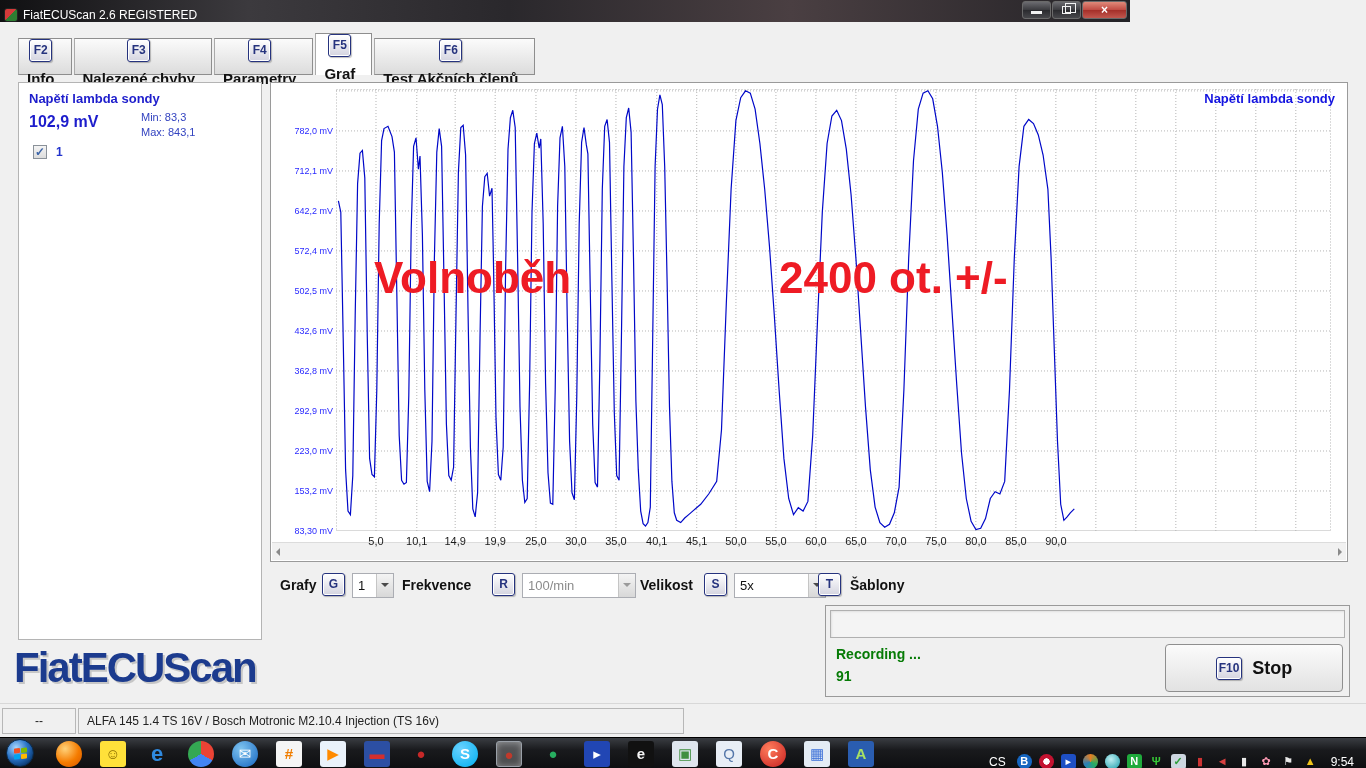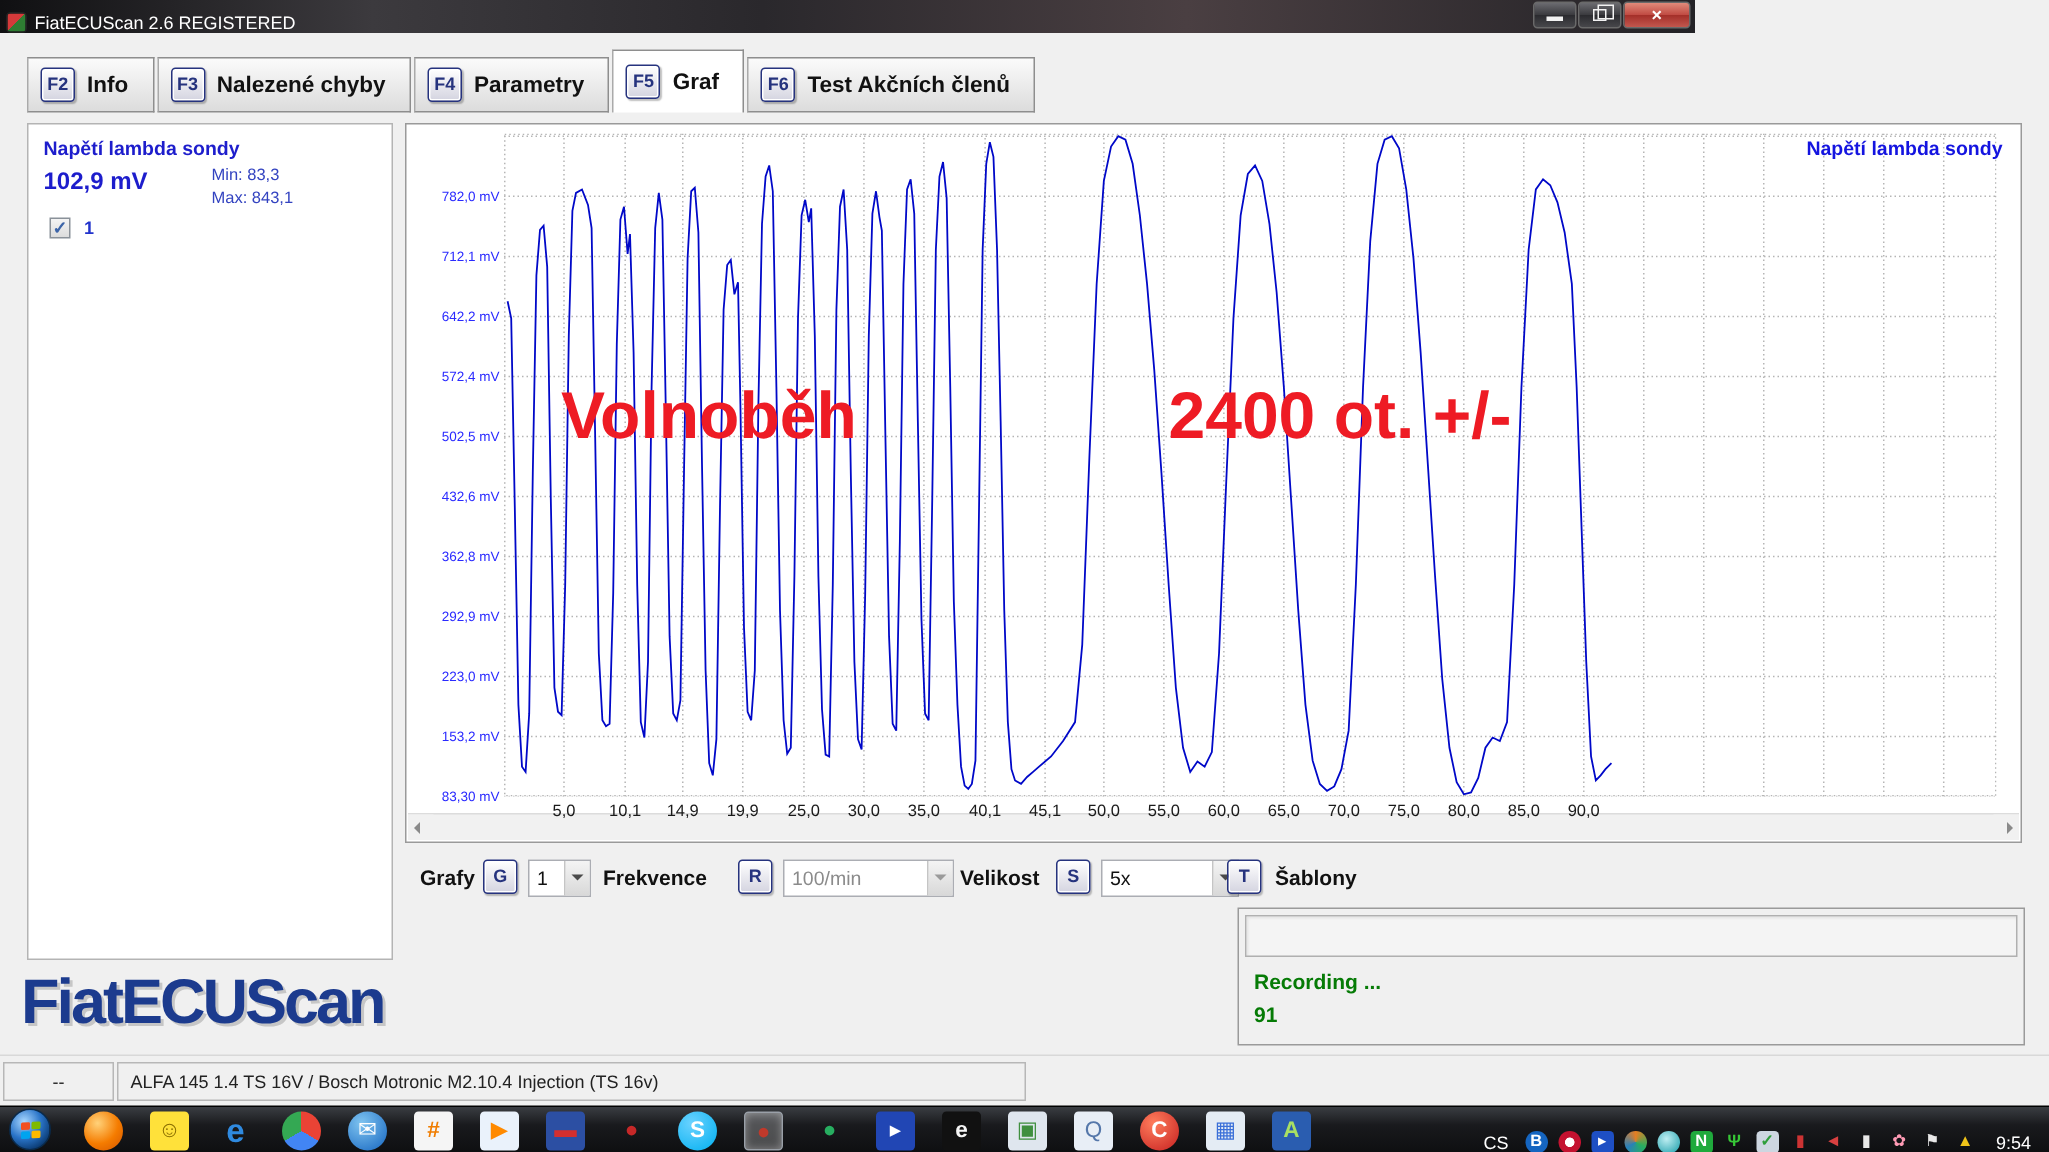--- a/index.html
+++ b/index.html
@@ -18,21 +18,21 @@
   .wbtn.close { width:45px; background:linear-gradient(#e08a7a,#c04a42 50%,#a32e28 50%,#c2574e); }
   .wbtn .mingl { position:absolute; left:8px; bottom:4px; width:11px; height:3px; background:#f2f2f2; }
   .wbtn .restgl { position:absolute; left:9px; top:4px; width:9px; height:8px; border:1px solid #f2f2f2; background:transparent; }
   .wbtn .restgl::before { content:""; position:absolute; left:2px; top:-4px; width:9px; height:8px; border:1px solid #f2f2f2; }
   .wbtn .closegl { position:absolute; width:100%; text-align:center; top:1px; color:#fff; font-weight:bold; font-size:12px; }
 
   
   .tabs { position:absolute; left:18px; top:33px; height:42px; display:flex; align-items:flex-end; }
   .tab { display:flex; align-items:center; gap:8px; padding:0 16px 0 8px; height:37px;
     border:1px solid #8e8e8e; border-left-color:#aaa; background:linear-gradient(#fbfbfb,#dcdcdc);
-    font-size:15px; font-weight:bold; color:#111; margin-right:2px; }
+    font-size:15px; font-weight:bold; color:#111; margin-right:2px;flex-direction:column; }
   .tab.active { height:42px; background:#fff; border-bottom:none; z-index:2; }
   .kbd { display:inline-block; min-width:23px; height:23px; line-height:21px; text-align:center;
     border:1px solid #26337e; border-radius:3px; box-shadow:inset 0 0 0 1px #fff, 1px 1px 1px rgba(0,0,0,.25);
     background:linear-gradient(#ffffff,#d4d4e0); color:#26337e; font-size:12px; font-weight:bold; padding:0 2px; }
   .kbd.gray { border:1px solid #8f8f8f; background:linear-gradient(#dedede,#a8a8a8); color:#fff;
     box-shadow:inset 0 1px 0 #f5f5f5; text-shadow:0 1px 1px #777; }
 
   
   .left-panel { position:absolute; left:18px; top:82px; width:244px; height:558px; background:#fff; border:1px solid #b4b4b4; }
   .lp-title { position:absolute; left:10px; top:8px; font-size:13px; font-weight:bold; color:#1d1dcc; }
@@ -269,20 +269,24 @@
     <span class="arr"></span>
   </div>
   <span class="kbd ctl-kbd" style="left:818px">T</span>
   <span class="ctl-label" style="left:850px">Šablony</span>
 
 
   <div class="record-panel">
     <div class="rec-bar"></div>
     <div class="rec-status">Recording ...</div>
     <div class="rec-count">91</div>
+    <div class="stop-btn">
+      <span class="kbd">F10</span>
+      <span class="blabel">Stop</span>
+    </div>
   </div>
 
   <div class="statusbar">
     <div class="sb-cell sb-left">--</div>
     <div class="sb-cell sb-vehicle">ALFA 145 1.4 TS 16V / Bosch Motronic M2.10.4 Injection (TS 16v)</div>
   </div>
 
   <div class="taskbar">
     <div class="orb">
       <span class="orbflag">

